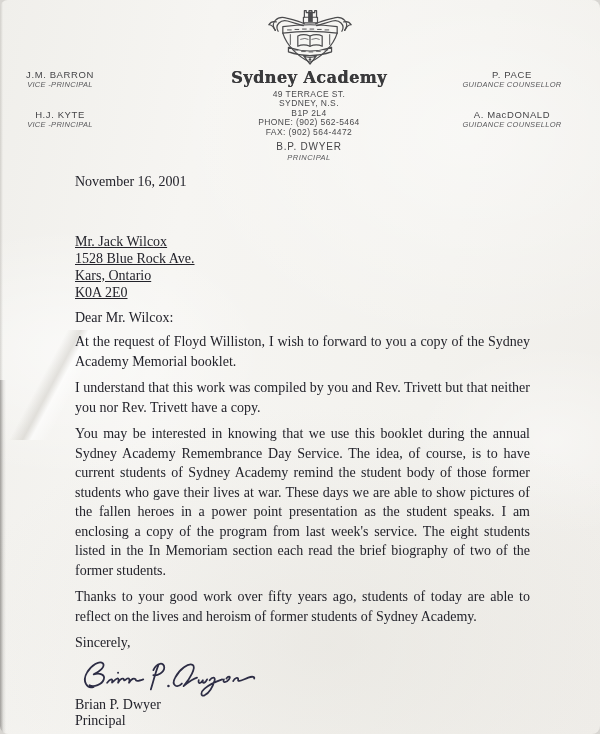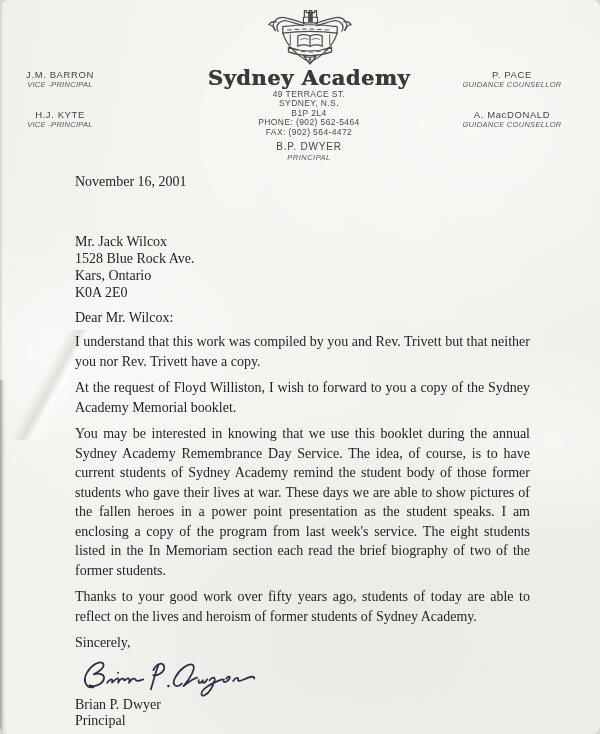--- a/index.html
+++ b/index.html
@@ -27,34 +27,34 @@
   
   .lh-sans{font-family:"Liberation Sans", sans-serif;}
   .staff{position:absolute;top:69px;text-align:center;}
   .staff-left{left:12px;width:96px;}
   .staff-right{right:8px;width:160px;}
   .staff-entry{margin-bottom:20px;}
   .staff-name{font-size:9.5px;letter-spacing:0.6px;color:#454548;line-height:11px;}
   .staff-title{font-size:7.5px;font-style:italic;letter-spacing:0.3px;color:#59595c;line-height:9px;}
 
   .lh-center{position:absolute;left:189px;top:66px;width:240px;text-align:center;}
-  .school-name{font-family:"DejaVu Serif", serif;font-weight:bold;font-size:21px;line-height:24px;
+  .school-name{font-family:"DejaVu Serif", serif;font-weight:bold;font-size:16px;line-height:24px;
     letter-spacing:0.5px;color:#3a3a3c;text-shadow:0.4px 0 0 #3a3a3c;}
   .addr-line{font-size:8.5px;line-height:9.4px;letter-spacing:0.4px;color:#4a4a4d;text-align:center;}
   .head-principal{margin-top:4px;}
   .head-principal-name{font-size:10px;letter-spacing:0.8px;color:#454548;line-height:12px;}
   .head-principal-title{font-size:7.5px;font-style:italic;letter-spacing:0.5px;color:#59595c;line-height:9px;}
 
   .crest{position:absolute;left:254px;top:6px;width:112px;height:60px;}
 
   
   .letter{position:absolute;left:75px;top:172px;width:455px;font-size:14px;line-height:19.5px;}
   .date{margin-bottom:41px;}
   .address div{line-height:17px;}
-  .address{margin-bottom:7px;}
+  .address{margin-bottom:7px;text-decoration:underline;}
   .salutation{margin-bottom:5px;}
   .letter p{margin:0 0 7px 0;text-align:justify;}
   .closing{margin:3px 0 1px 0;}
   .signature{display:block;width:205px;height:42px;margin:2px 0 0 -4px;}
   .signer div{line-height:16.5px;}
 </style>
 </head>
 <body>
 
 <div class="page">
@@ -137,22 +137,22 @@
 
     <div class="address">
       <div>Mr. Jack Wilcox</div>
       <div>1528 Blue Rock Ave.</div>
       <div>Kars, Ontario</div>
       <div>K0A 2E0</div>
     </div>
 
     <div class="salutation">Dear Mr. Wilcox:</div>
 
+    <p>At the request of Floyd Williston, I wish to forward to you a copy of the Sydney Academy Memorial booklet.</p>
     <p>I understand that this work was compiled by you and Rev. Trivett but that neither you nor Rev. Trivett have a copy.</p>
-    <p>At the request of Floyd Williston, I wish to forward to you a copy of the Sydney Academy Memorial booklet.</p>
     <p>You may be interested in knowing that we use this booklet during the annual Sydney Academy Remembrance Day Service.  The idea, of course, is to have current students of Sydney Academy remind the student body of those former students who gave their lives at war.  These days we are able to show pictures of the fallen heroes in a power point presentation as the student speaks.  I am enclosing a copy of the program from last week's service.  The eight students listed in the In Memoriam section each read the brief biography of two of the former students.</p>
     <p>Thanks to your good work over fifty years ago, students of today are able to reflect on the lives and heroism of former students of Sydney Academy.</p>
 
     <div class="closing">Sincerely,</div>
 
     <svg class="signature" viewBox="0 0 230 50">
       <g stroke="#2d2d45" stroke-width="2.1" fill="none" stroke-linecap="round" stroke-linejoin="round">
         <path d="M20,38 C12,41 6,31 12,21 C17,12 27,6 31,10 C34,14 27,20 20,23 C27,21 34,23 32,29 C30,35 20,39 15,36"></path>
         <path d="M36,33 C40,28 43,28 42,32 C41,35 45,29 48,28 C50,27 50,31 49,33 C52,28 55,27 56,29 C56,32 58,29 60,28 C63,27 63,31 62,33 C65,28 68,27 70,29 C70,32 73,31 79,29"></path>
         <circle cx="49" cy="21" r="1.2" fill="#2d2d45" stroke="none"></circle>

